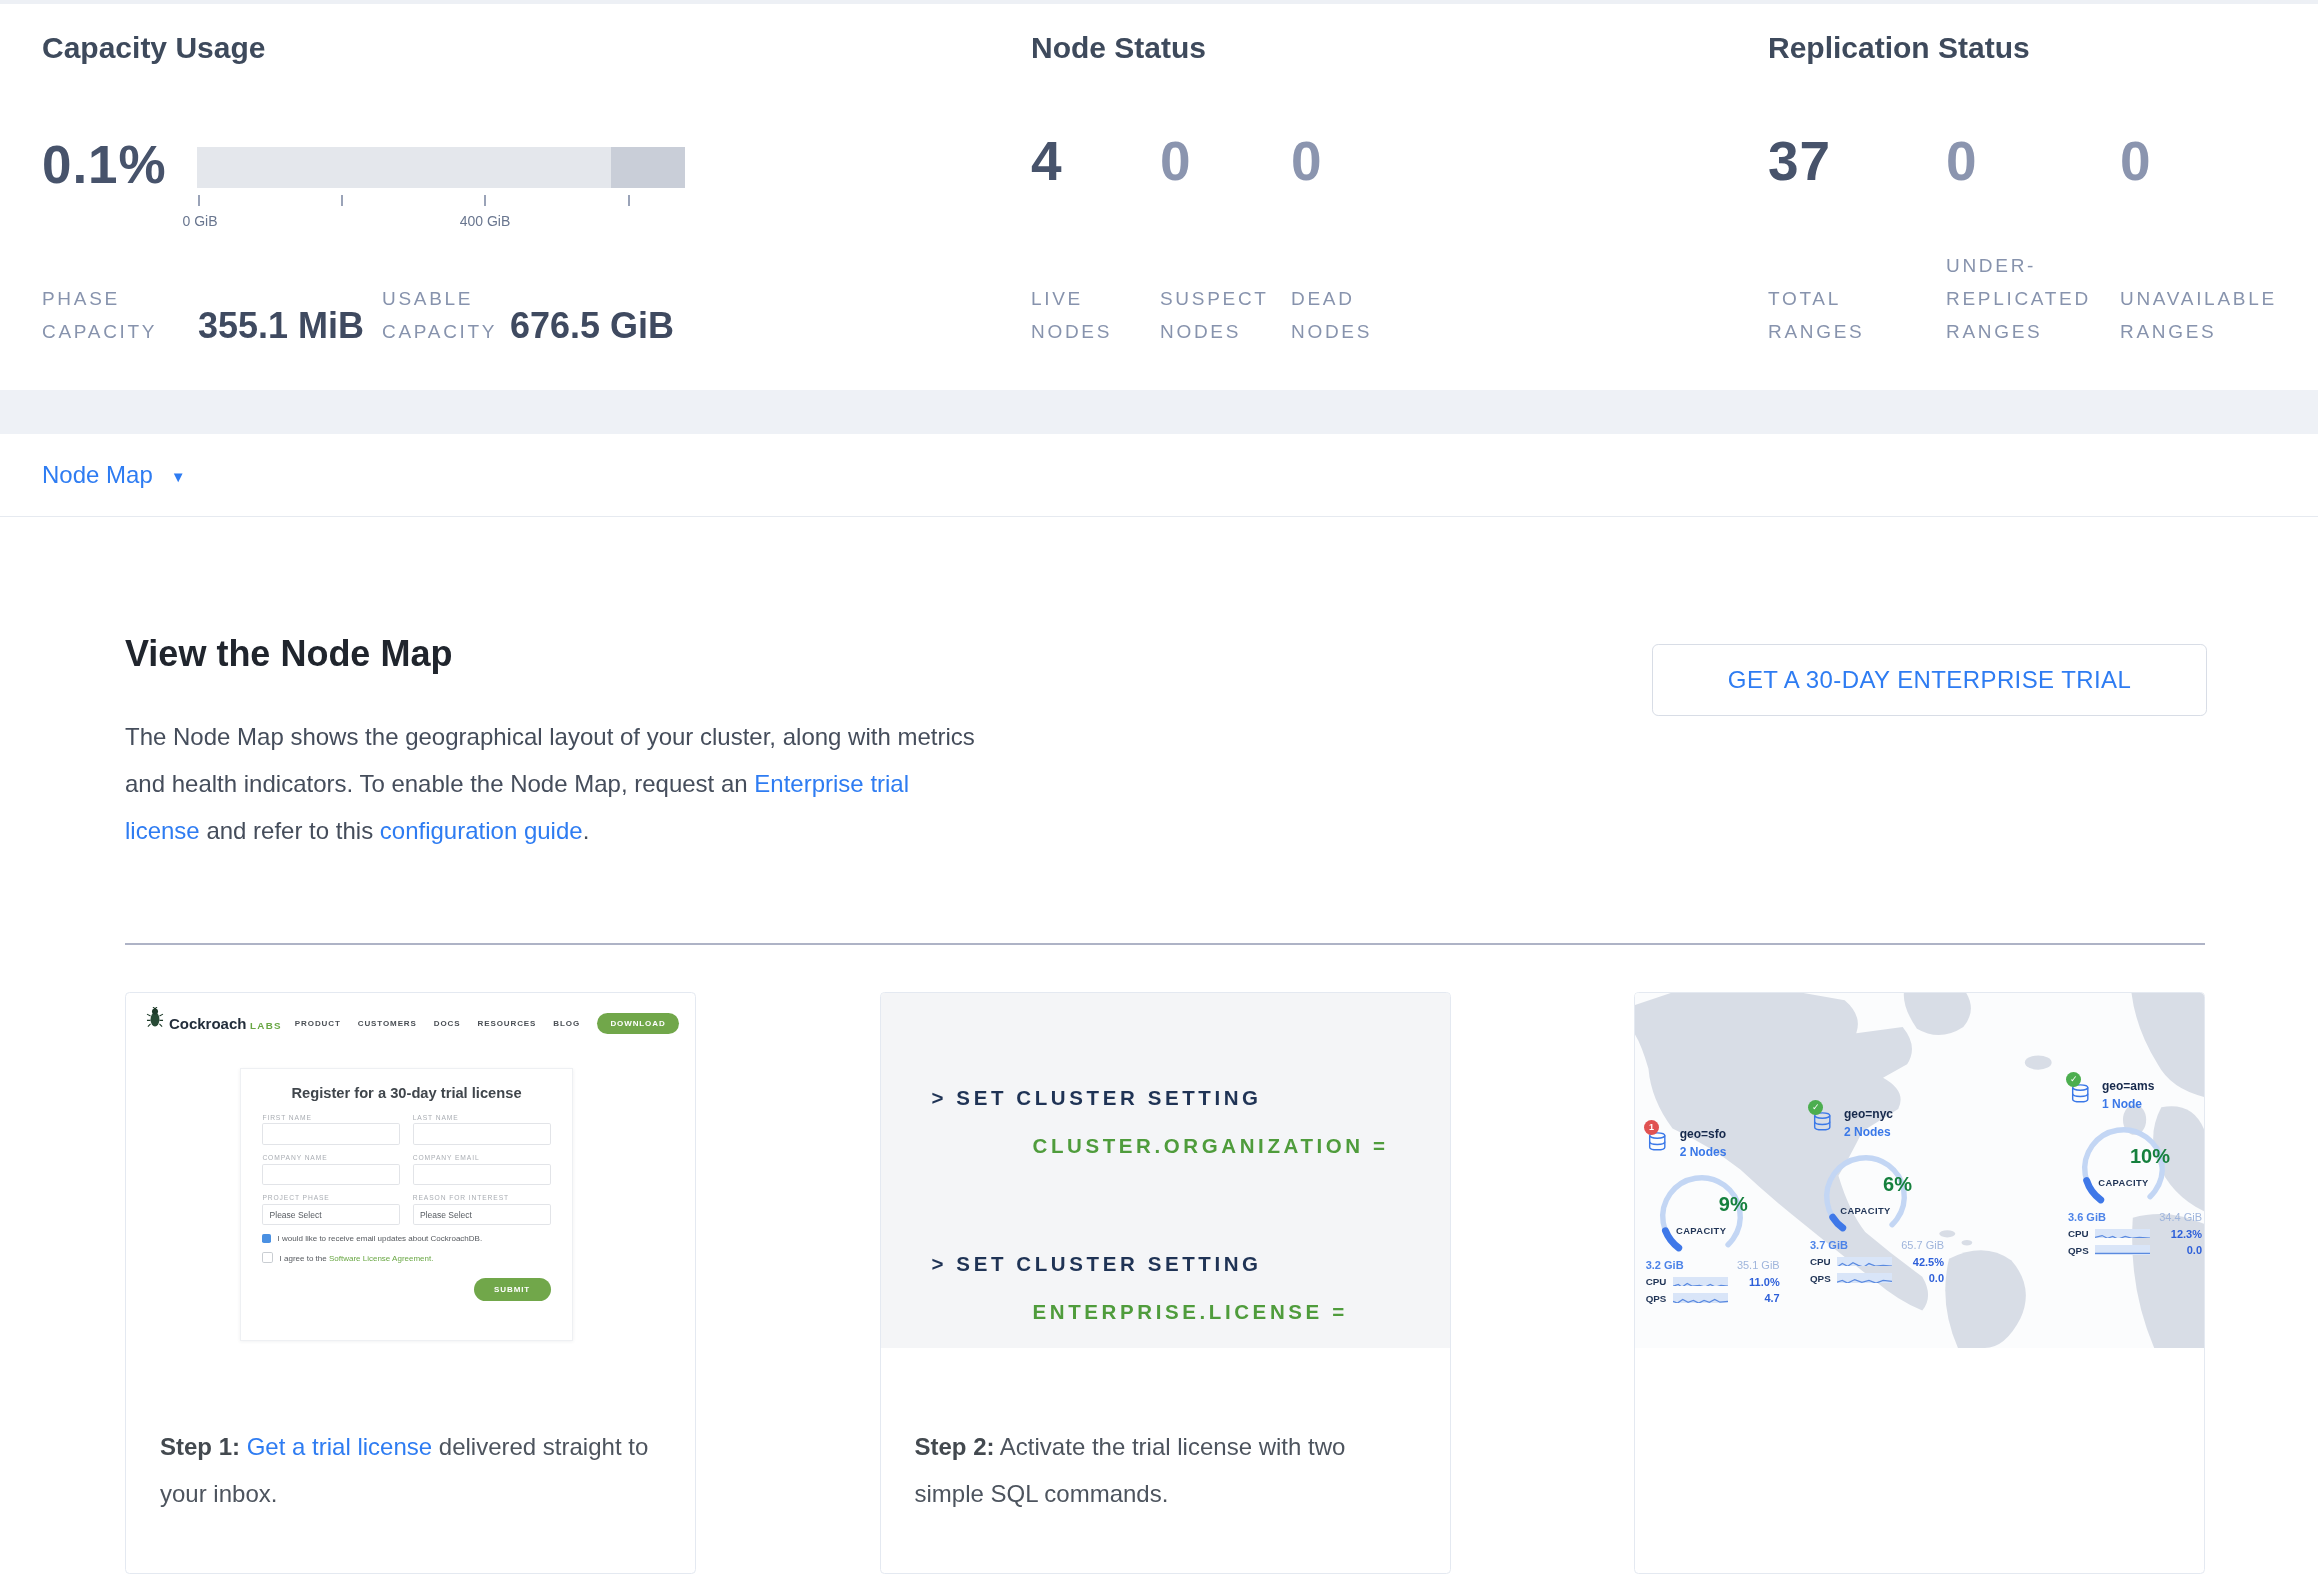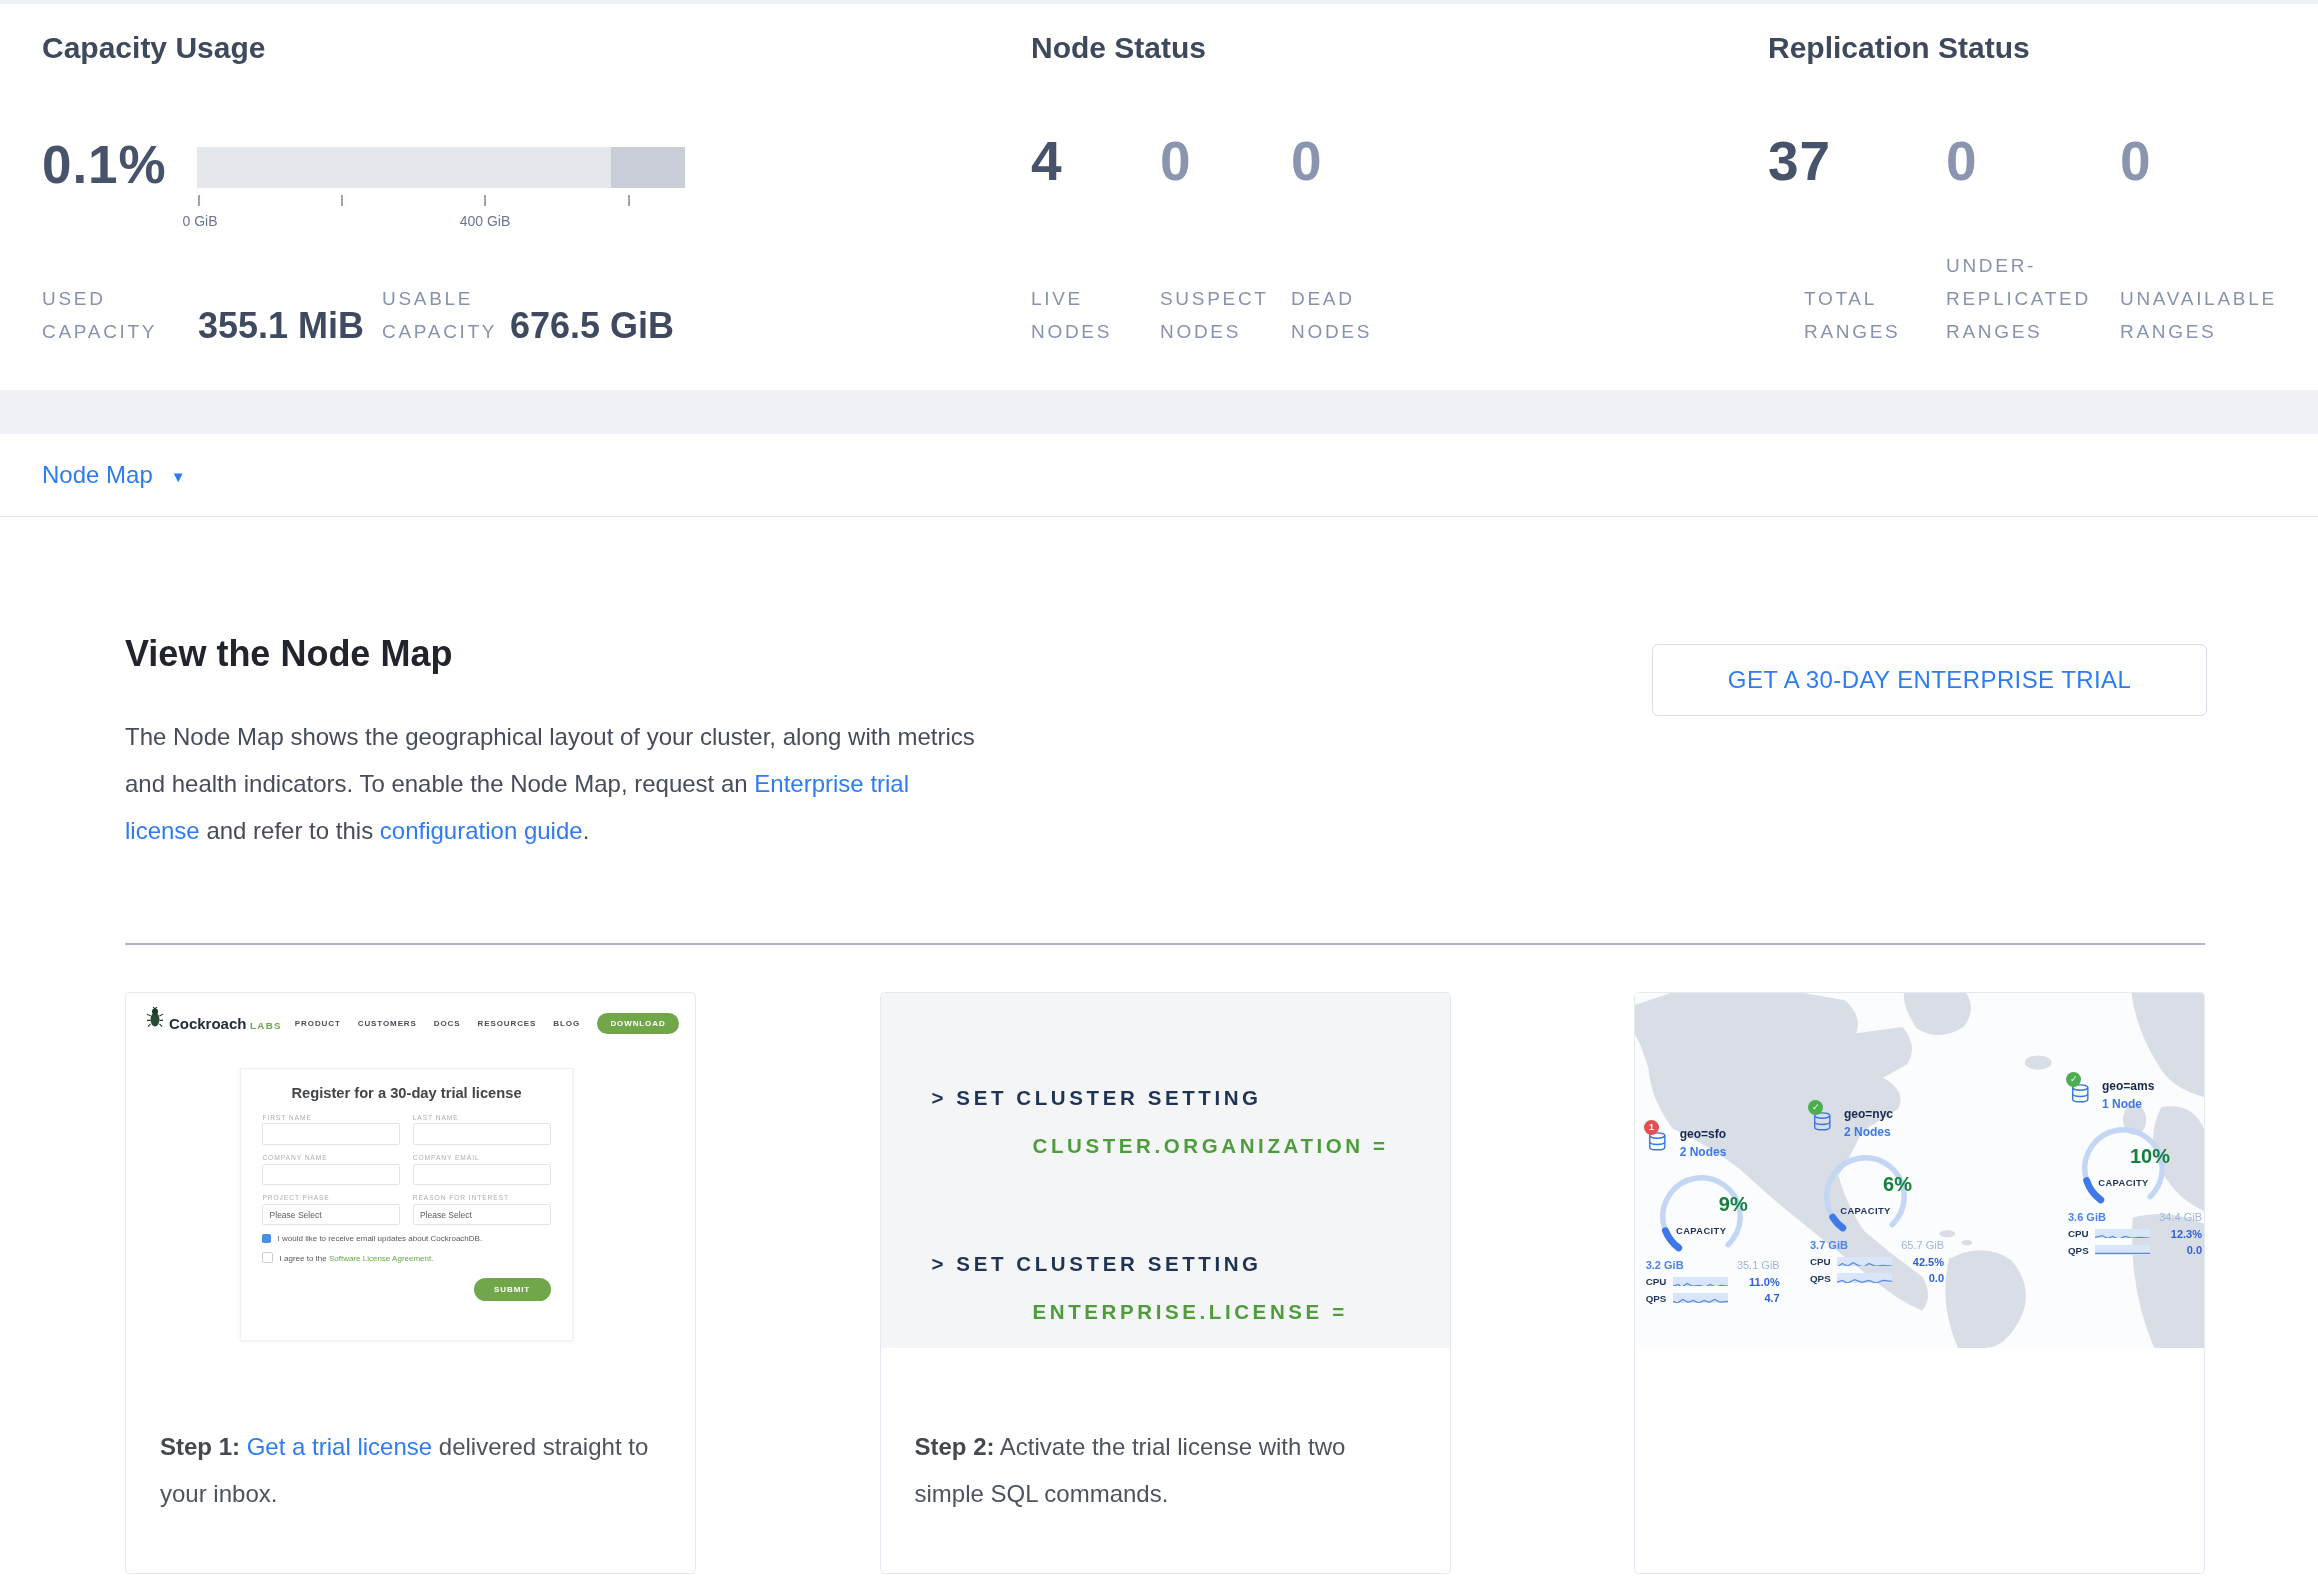--- a/index.html
+++ b/index.html
@@ -121,21 +121,21 @@
         <div id="cap-bar-dark"></div>
       </div>
       <div class="cap-tick abs" style="left:198px;"></div>
       <div class="cap-tick abs" style="left:341px;"></div>
       <div class="cap-tick abs" style="left:484px;"></div>
       <div class="cap-tick abs" style="left:628px;"></div>
       <div class="cap-tick-label abs" style="left:200px;">0 GiB</div>
       <div class="cap-tick-label abs" style="left:485px;">400 GiB</div>
 
       <div class="abs metric-label" style="left:42px;top:278px;">
-        <div>USED</div>
+        <div>PHASE</div>
         <div>CAPACITY</div>
       </div>
       <div class="abs metric-value" style="left:198px;top:301px;">355.1 MiB</div>
       <div class="abs metric-label" style="left:382px;top:278px;">
         <div>USABLE</div>
         <div>CAPACITY</div>
       </div>
       <div class="abs metric-value" style="left:510px;top:301px;">676.5 GiB</div>
     </div>
 
@@ -156,21 +156,21 @@
         <div>DEAD</div>
         <div>NODES</div>
       </div>
     </div>
 
     <div>
       <div class="abs panel-title" style="left:1768px;top:27px;">Replication Status</div>
       <div class="abs big-num" style="left:1768px;top:125px;">37</div>
       <div class="abs big-num dim" style="left:1946px;top:125px;">0</div>
       <div class="abs big-num dim" style="left:2120px;top:125px;">0</div>
-      <div class="abs metric-label" style="left:1768px;top:278px;margin-left:36px;">
+      <div class="abs metric-label" style="left:1768px;top:278px;">
         <div>TOTAL</div>
         <div>RANGES</div>
       </div>
       <div class="abs metric-label" style="left:1946px;top:245px;">
         <div>UNDER-</div>
         <div>REPLICATED</div>
         <div>RANGES</div>
       </div>
       <div class="abs metric-label" style="left:2120px;top:278px;">
         <div>UNAVAILABLE</div>

